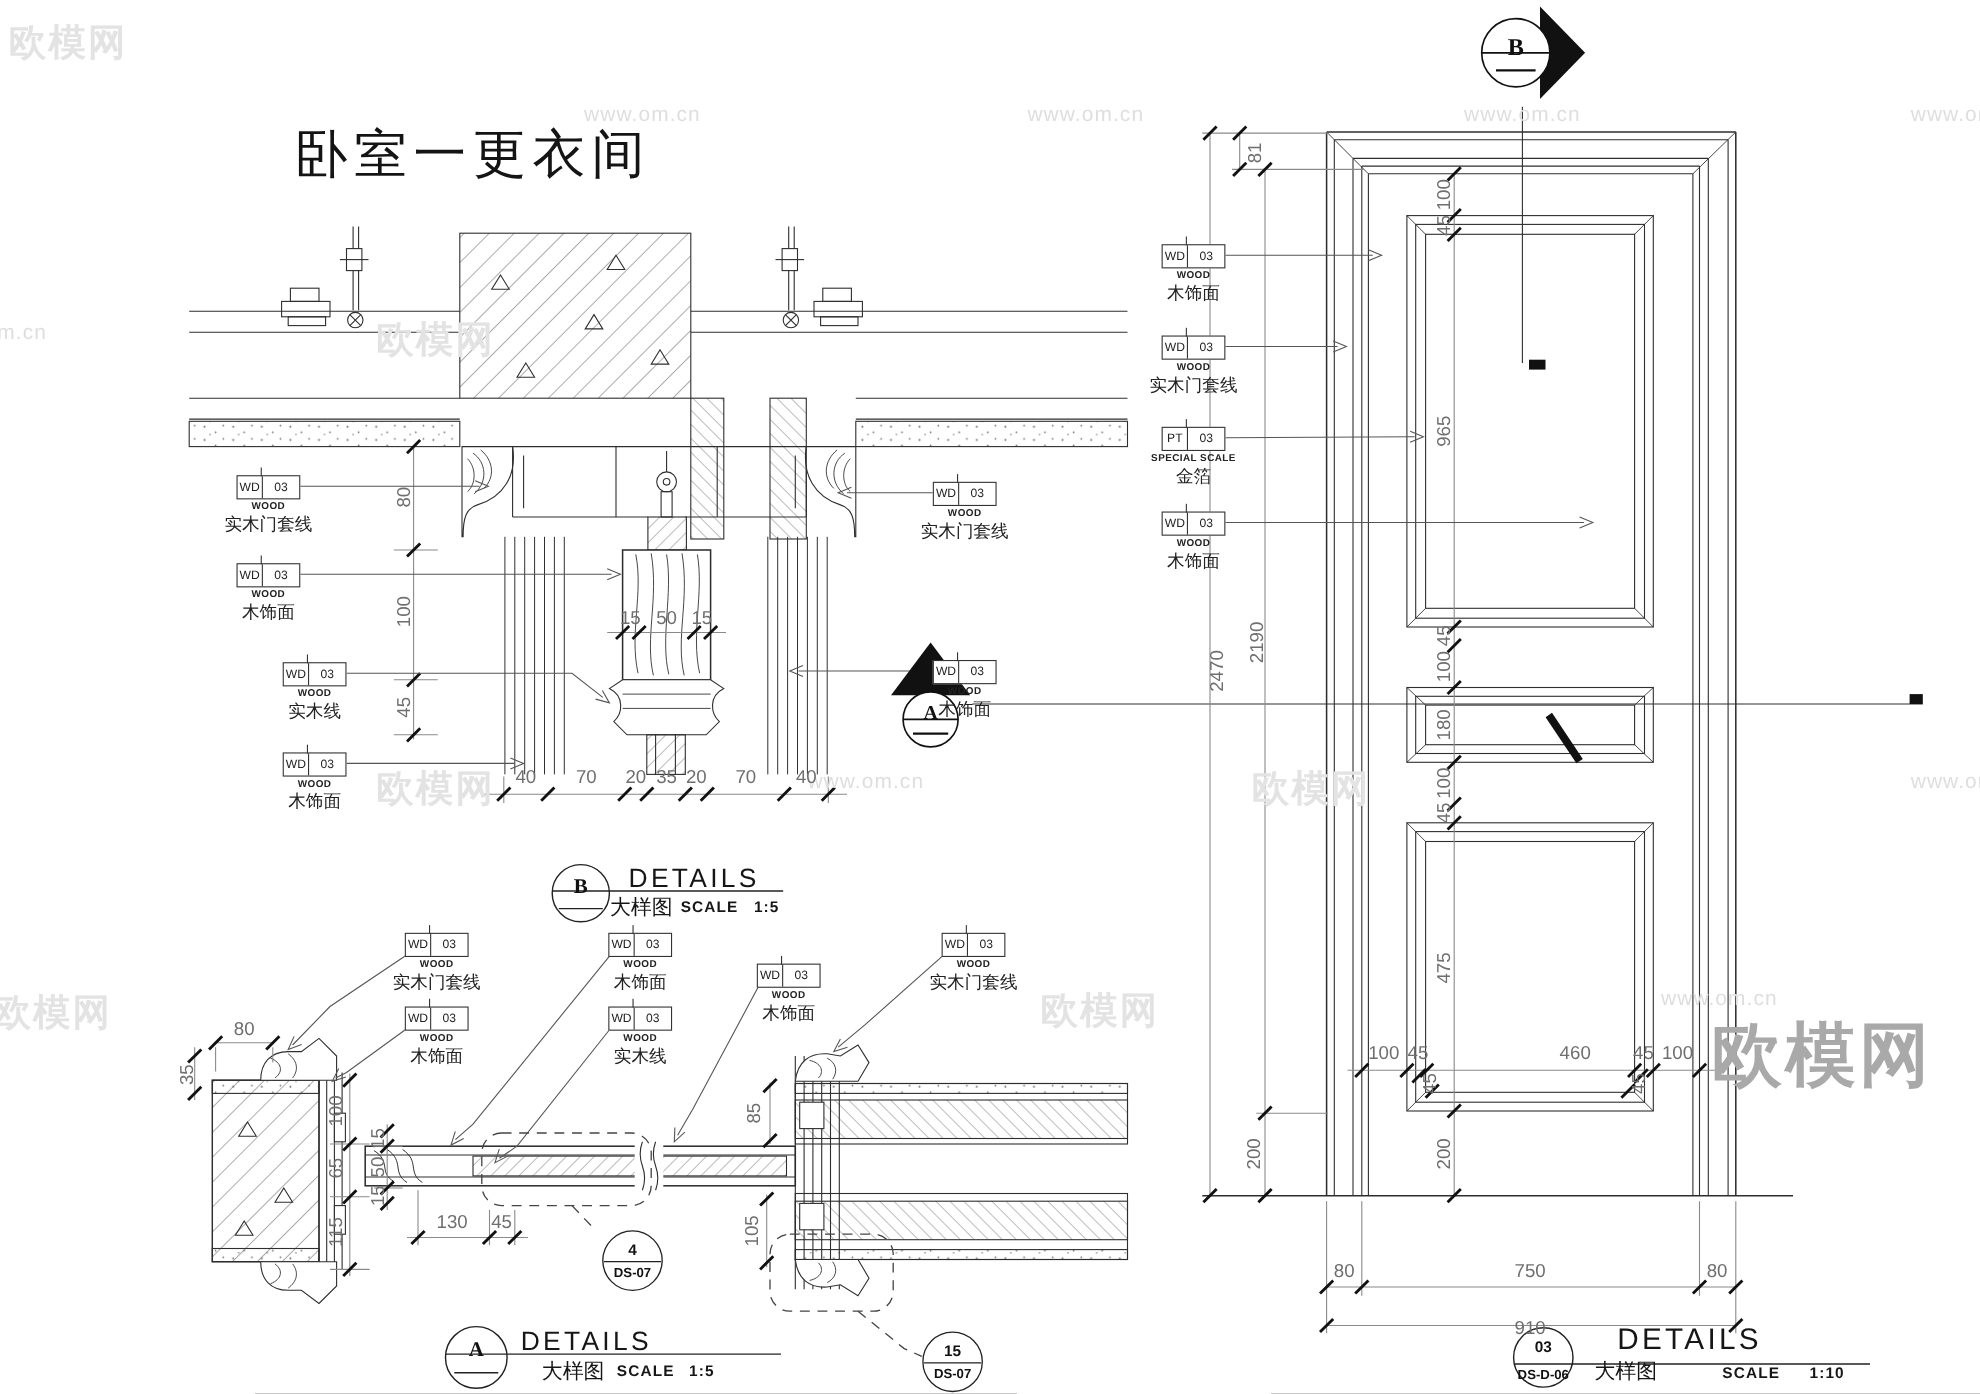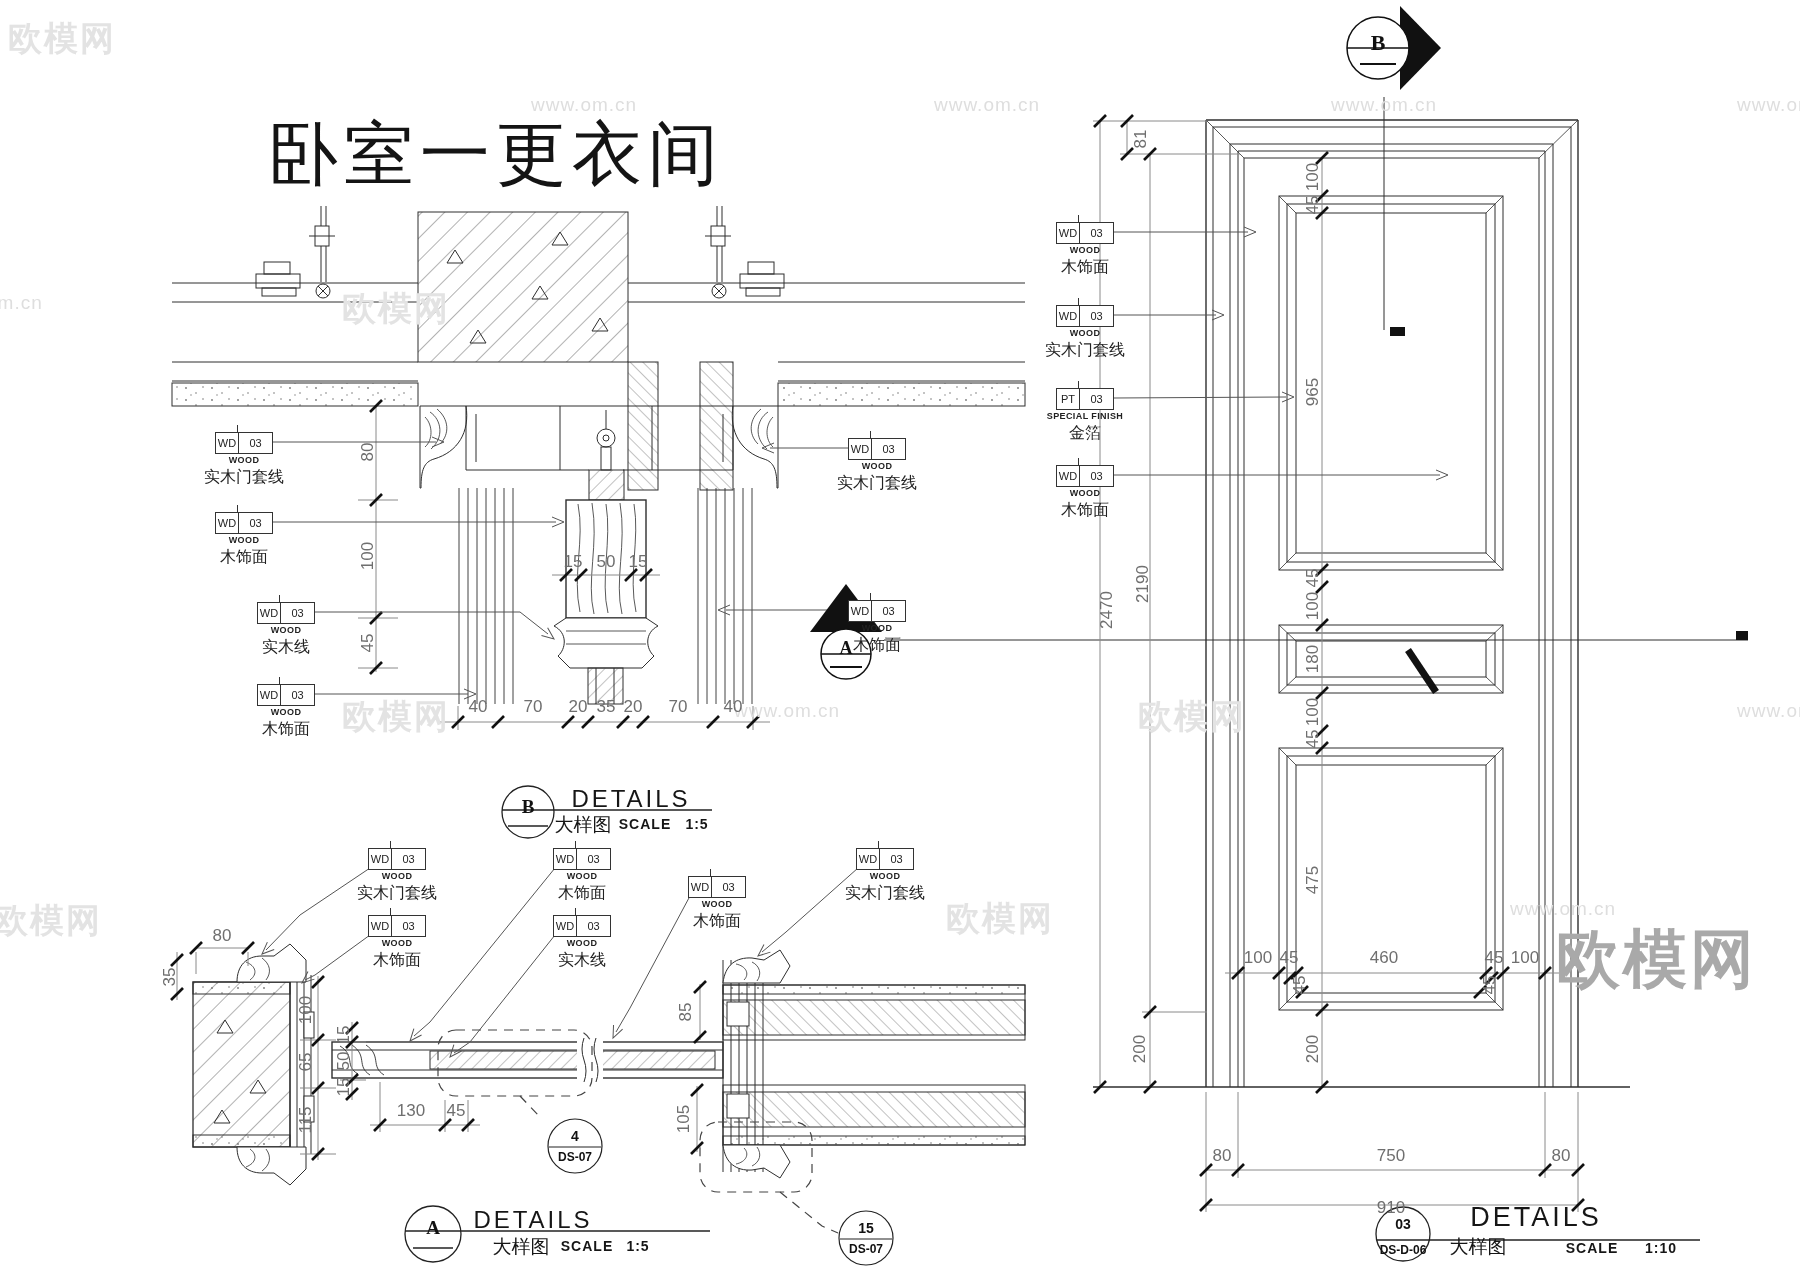--- a/index.html
+++ b/index.html
@@ -1,19 +1,19 @@
 <!DOCTYPE html>
 <html><head>
 <meta charset="utf-8">
 <style>
   html,body{margin:0;padding:0;background:#888;}
   .canvas{position:relative;width:1800px;height:1267px;background:#fff;overflow:hidden;
           font-family:"Liberation Sans",sans-serif;color:#222;}
   svg{position:absolute;left:0;top:0;}
-  .ttl{position:absolute;font-family:"Liberation Serif",serif;font-size:70px;color:#141414;
+  .ttl{position:absolute;font-family:"Liberation Serif",serif;font-size:48px;color:#141414;
        letter-spacing:6px;white-space:nowrap;}
   .wm{position:absolute;color:#dedede;font-size:19px;letter-spacing:1px;white-space:nowrap;}
   .wmb{position:absolute;color:#e3e3e3;font-size:34px;font-weight:bold;letter-spacing:2px;white-space:nowrap;}
   .wml{position:absolute;color:#a9a9a9;font-size:64px;font-weight:bold;letter-spacing:3px;white-space:nowrap;}
   .tag{position:absolute;width:58px;text-align:center;}
   .bx{display:flex;height:20px;border:1.3px solid #333;background:#fff;position:relative;}
   .bx::before{content:"";position:absolute;left:21px;top:-8px;width:1px;height:8px;background:#333;}
   .c1{width:22px;border-right:1.3px solid #333;font-size:11px;line-height:20px;}
   .c2{flex:1;font-size:11px;line-height:20px;}
   .sub{font-size:9px;font-weight:bold;letter-spacing:.4px;margin-top:1px;width:110px;margin-left:-26px;text-align:center;}
@@ -614,21 +614,21 @@
         <span class="c2">03</span>
       </div>
   <div class="sub">WOOD</div>
       <div class="cn">实木门套线</div>
 </div>
 <div class="tag" style="left:1056px;top:388px;">
   <div class="bx">
         <span class="c1">PT</span>
         <span class="c2">03</span>
       </div>
-  <div class="sub">SPECIAL FINISH</div>
+  <div class="sub">SPECIAL SCALE</div>
       <div class="cn">金箔</div>
 </div>
 <div class="tag" style="left:1056px;top:465px;">
   <div class="bx">
         <span class="c1">WD</span>
         <span class="c2">03</span>
       </div>
   <div class="sub">WOOD</div>
       <div class="cn">木饰面</div>
 </div>
@@ -671,21 +671,21 @@
 <span class="dv" style="left:1313px;top:659px;">180</span>
 <span class="dv" style="left:1313px;top:712px;">100</span>
 <span class="dv" style="left:1313px;top:739px;">45</span>
 <span class="dv" style="left:1313px;top:880px;">475</span>
 <span class="dv" style="left:1313px;top:1049px;">200</span>
 <span class="dv" style="left:1300px;top:985px;">45</span>
 <span class="dv" style="left:1490px;top:985px;">45</span>
 <span class="dv" style="left:1140px;top:1049px;">200</span>
 <span class="dh" style="left:1258px;top:948px;">100</span>
 <span class="dh" style="left:1289px;top:948px;">45</span>
-<span class="dh" style="left:1384px;top:948px;">460</span>
+<span class="dh" style="left:1432px;top:948px;">460</span>
 <span class="dh" style="left:1494px;top:948px;">45</span>
 <span class="dh" style="left:1525px;top:948px;">100</span>
 <span class="dh" style="left:1222px;top:1146px;">80</span>
 <span class="dh" style="left:1391px;top:1146px;">750</span>
 <span class="dh" style="left:1561px;top:1146px;">80</span>
 <span class="dh" style="left:1391px;top:1182px;margin-top:16px;">910</span>
 
 <span class="cl let" style="left:528px;top:796px;">B</span>
 <span class="cl det" style="left:631px;top:785px;">DETAILS</span>
 <span class="cl dyt" style="left:583px;top:812px;">大样图</span>

